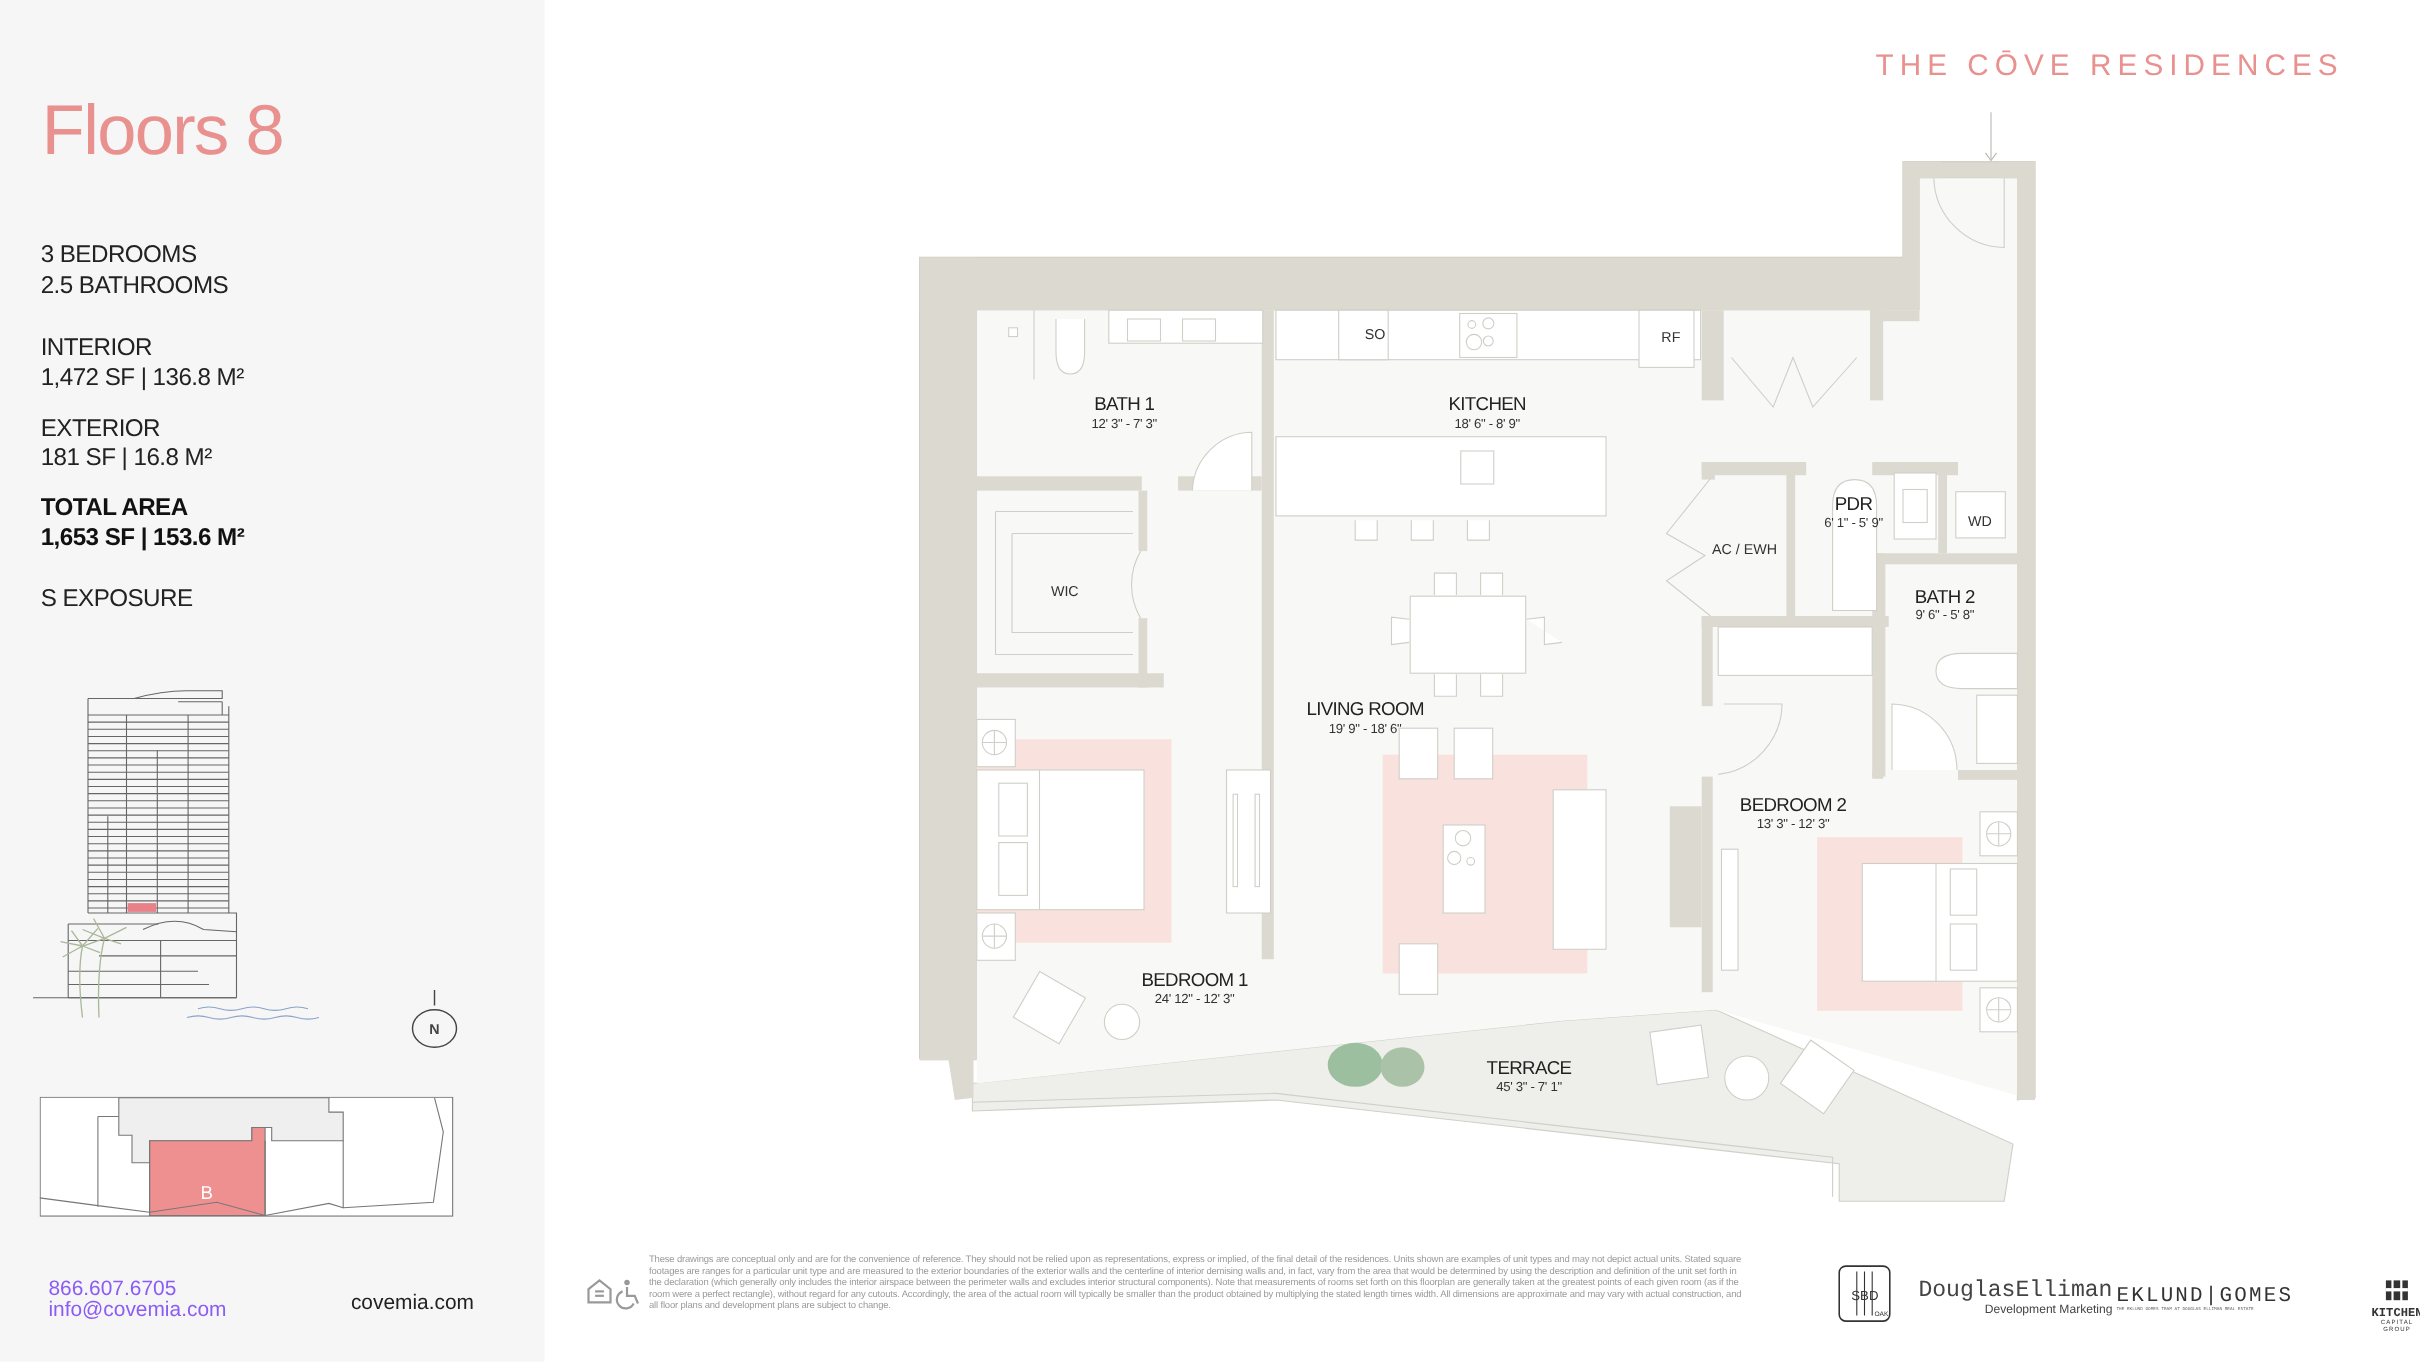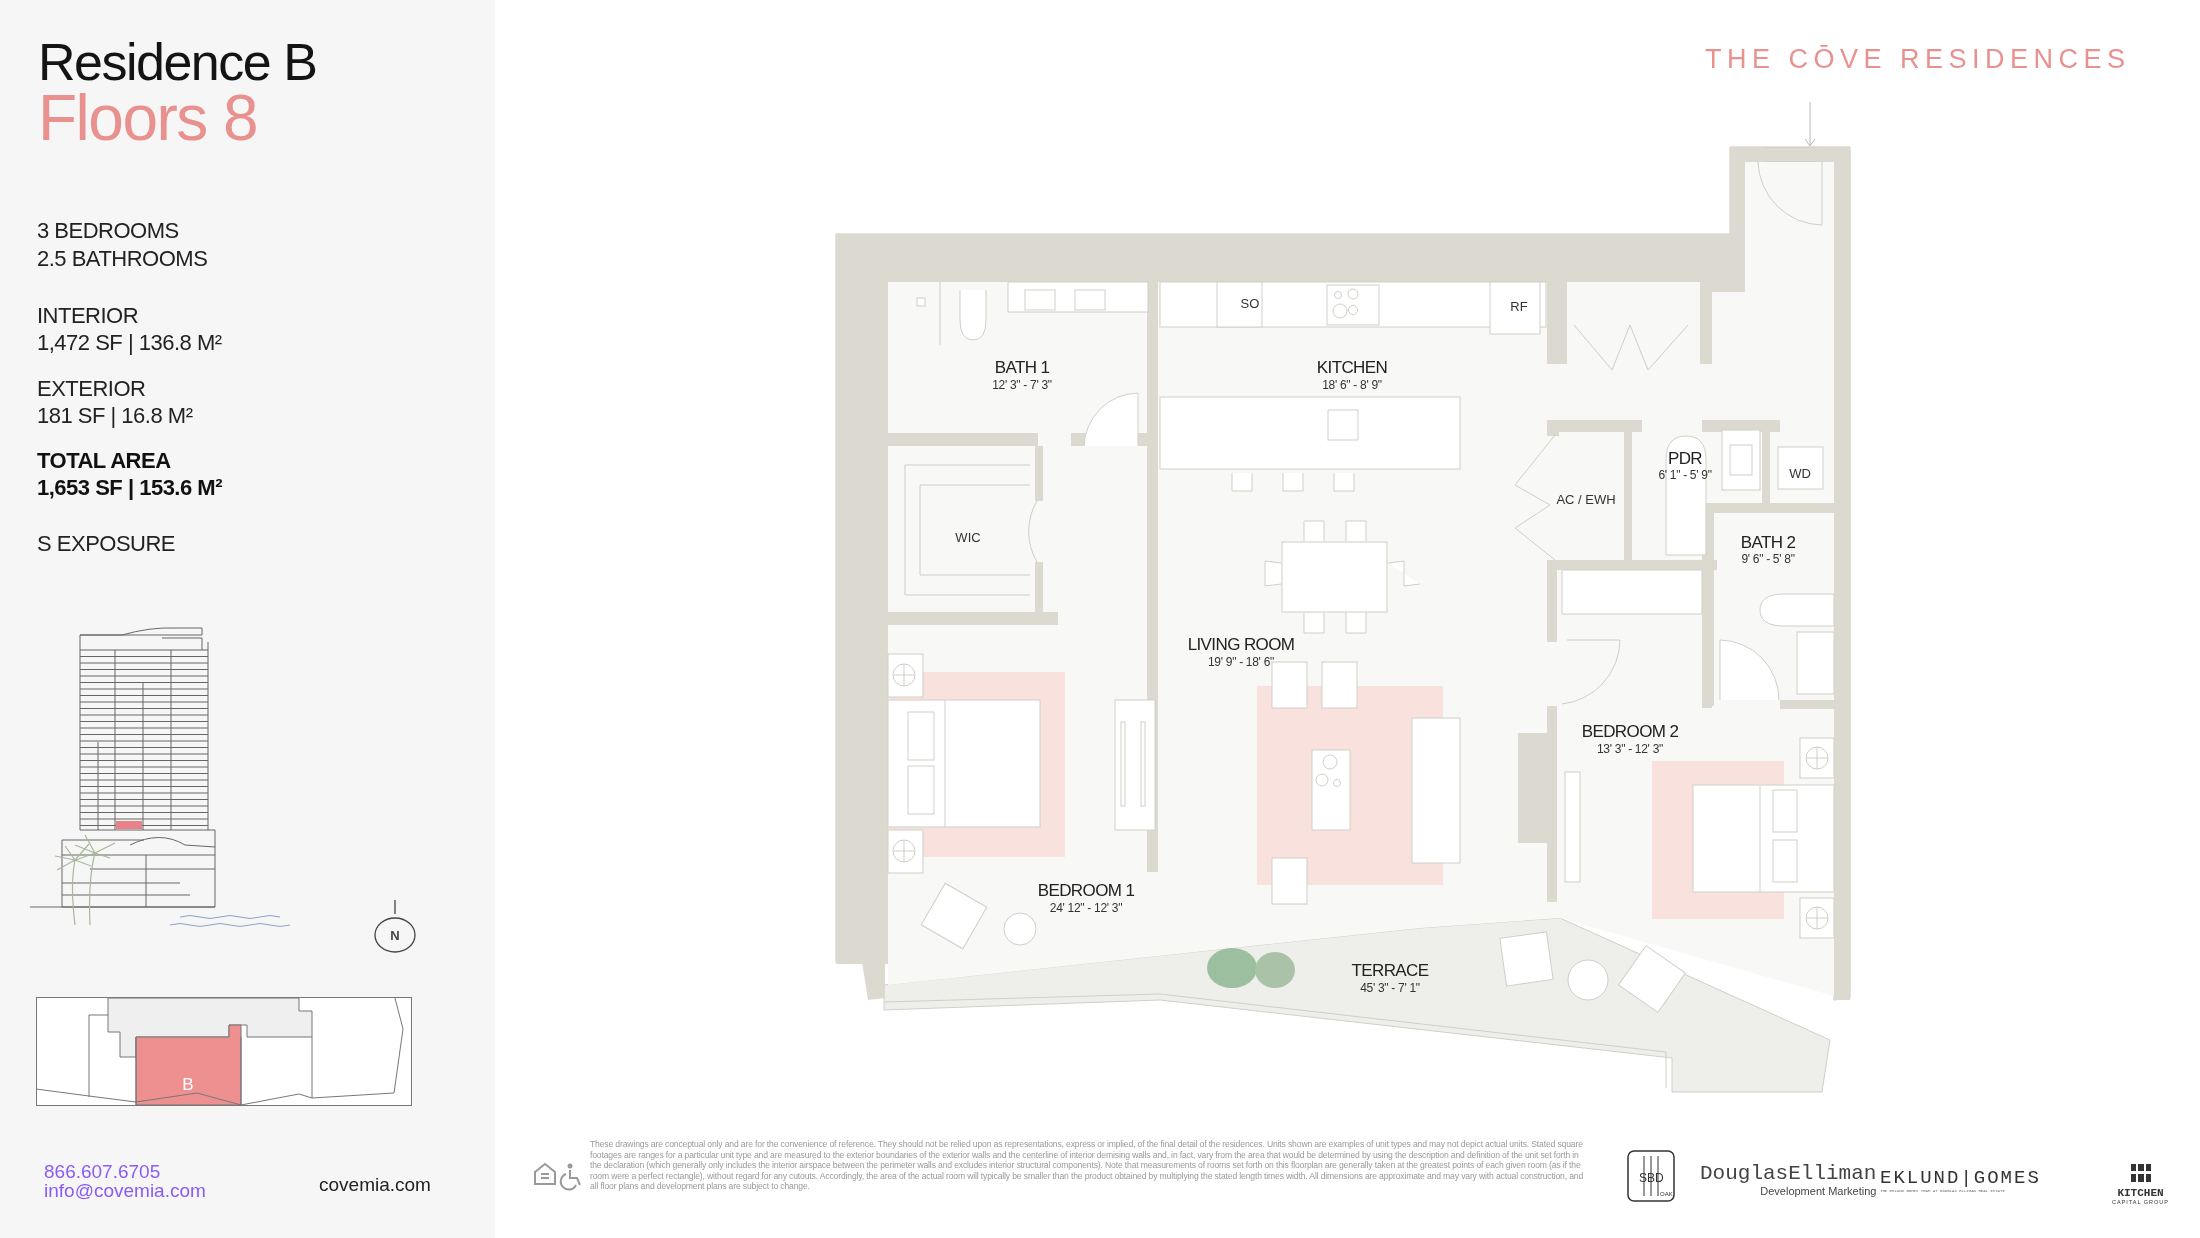--- a/index.html
+++ b/index.html
@@ -15,28 +15,27 @@
   .contact{position:absolute;left:44px;font-size:19px;line-height:22px;color:#8b5cf6;}
   .site{position:absolute;left:319px;top:1174px;font-size:19px;color:#222;}
   .brand{position:absolute;left:1705px;top:44px;font-size:27px;letter-spacing:5.5px;color:#e8918f;white-space:nowrap;}
   .plan{position:absolute;left:0;top:0;}
   .plan text{font-family:"Liberation Sans",sans-serif;}
   .room-name{font-size:17px;fill:#222;letter-spacing:-0.6px;}
   .room-dim{font-size:12px;fill:#333;letter-spacing:-0.3px;}
   .small-lbl{font-size:13px;fill:#333;}
   .disclaimer{position:absolute;left:590px;top:1128px;width:1000px;font-size:8.6px;line-height:10.5px;color:#9a9a9a;letter-spacing:-0.15px;margin-top:11px;}
   .eho{position:absolute;left:532px;top:1160px;}
-  .logos{position:absolute;top:1150px;}
+  .logos{position:absolute;top:1150px;margin-left:44px;}
   .logo-text{font-family:Liberation Mono, monospace;}
 </style>
 </head>
 <body>
 
 <div class="left-panel">
-  <div class="title">Residence B</div>
   <div class="subtitle">Floors 8</div>
 
   <div class="spec" style="top:217px">3 BEDROOMS</div>
   <div class="spec" style="top:245px">2.5 BATHROOMS</div>
 
   <div class="spec" style="top:302px">INTERIOR</div>
   <div class="spec" style="top:329px">1,472 SF | 136.8 M²</div>
 
   <div class="spec" style="top:375px">EXTERIOR</div>
   <div class="spec" style="top:402px">181 SF | 16.8 M²</div>

